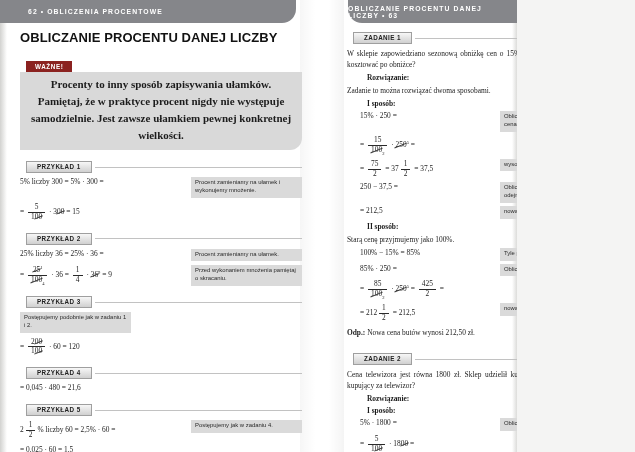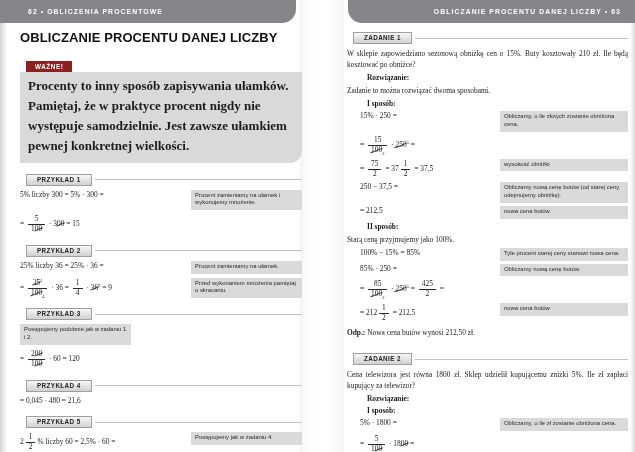--- a/index.html
+++ b/index.html
@@ -1,20 +1,20 @@
 <!DOCTYPE html>
 <html><head>
 <meta charset="utf-8">
 <style>
   html,body{margin:0;padding:0;}
   body{
     width:635px;height:452px;overflow:hidden;
     font-family:"Liberation Serif",serif;color:#1c1c1c;background:#f4f4f3;
   }
-  #page{position:relative;width:635px;height:452px;background:#fff;overflow:hidden;}
+  #page{position:relative;width:517px;height:452px;background:#fff;overflow:hidden;}
   .scan-edge-left{position:absolute;left:0;top:0;width:7px;height:100%;
     background:linear-gradient(90deg,#d2d2d0,rgba(255,255,255,0));}
   .scan-edge-right{position:absolute;right:0;top:0;width:5px;height:100%;
     background:linear-gradient(270deg,#dcdcda,rgba(255,255,255,0));}
   .gutter{position:absolute;left:300px;top:0;width:44px;height:100%;
     background:linear-gradient(90deg,rgba(0,0,0,0.035),rgba(0,0,0,0) 35%,rgba(0,0,0,0) 65%,rgba(0,0,0,0.045));}
 
   .bar{position:absolute;top:0;height:23px;background:#85868a;color:#fff;
     font-family:"Liberation Sans",sans-serif;font-weight:bold;font-size:6.8px;
     letter-spacing:1.1px;display:flex;align-items:center;box-sizing:border-box;z-index:3;}
@@ -24,21 +24,21 @@
   #left-page{position:absolute;left:20px;top:30px;width:282px;}
   #right-page{position:absolute;left:347px;top:32px;width:281px;}
 
   .title{font-family:"Liberation Sans",sans-serif;font-size:13px;font-weight:bold;
     color:#121212;margin:0 0 9px;letter-spacing:0.1px;}
 
   .wazne-label{display:inline-block;background:#8b2220;color:#fff;
     font-family:"Liberation Sans",sans-serif;font-weight:bold;font-size:6.3px;
     letter-spacing:0.6px;padding:2px 9px 2px;margin-left:6px;position:relative;top:1px;}
   .wazne-box{background:#d9d9d9;border-radius:0 0 12px 0;padding:4px 8px 6px;
-    font-weight:bold;font-size:13px;line-height:1.55;color:#1c1c1c;margin-bottom:11px;}
+    font-weight:bold;font-size:11px;line-height:1.55;color:#1c1c1c;margin-bottom:11px;text-align:center;}
 
   .section{margin-bottom:10px;}
   .section.right-sec{margin-bottom:15px;}
   .sec-head{display:flex;align-items:center;margin-bottom:4px;}
   .sec-label{background:linear-gradient(#f7f7f7,#d0d0d0);border:1px solid #9f9f9f;
     padding:1px 10px 2px;font-family:"Liberation Sans",sans-serif;font-weight:bold;
     font-size:6.3px;letter-spacing:0.4px;color:#222;margin-left:6px;white-space:nowrap;}
   .sec-line{flex:1;border-top:1px solid #c2c2c2;margin-left:3px;}
 
   .lrow{display:flex;align-items:flex-start;margin:3px 0 4px;}

